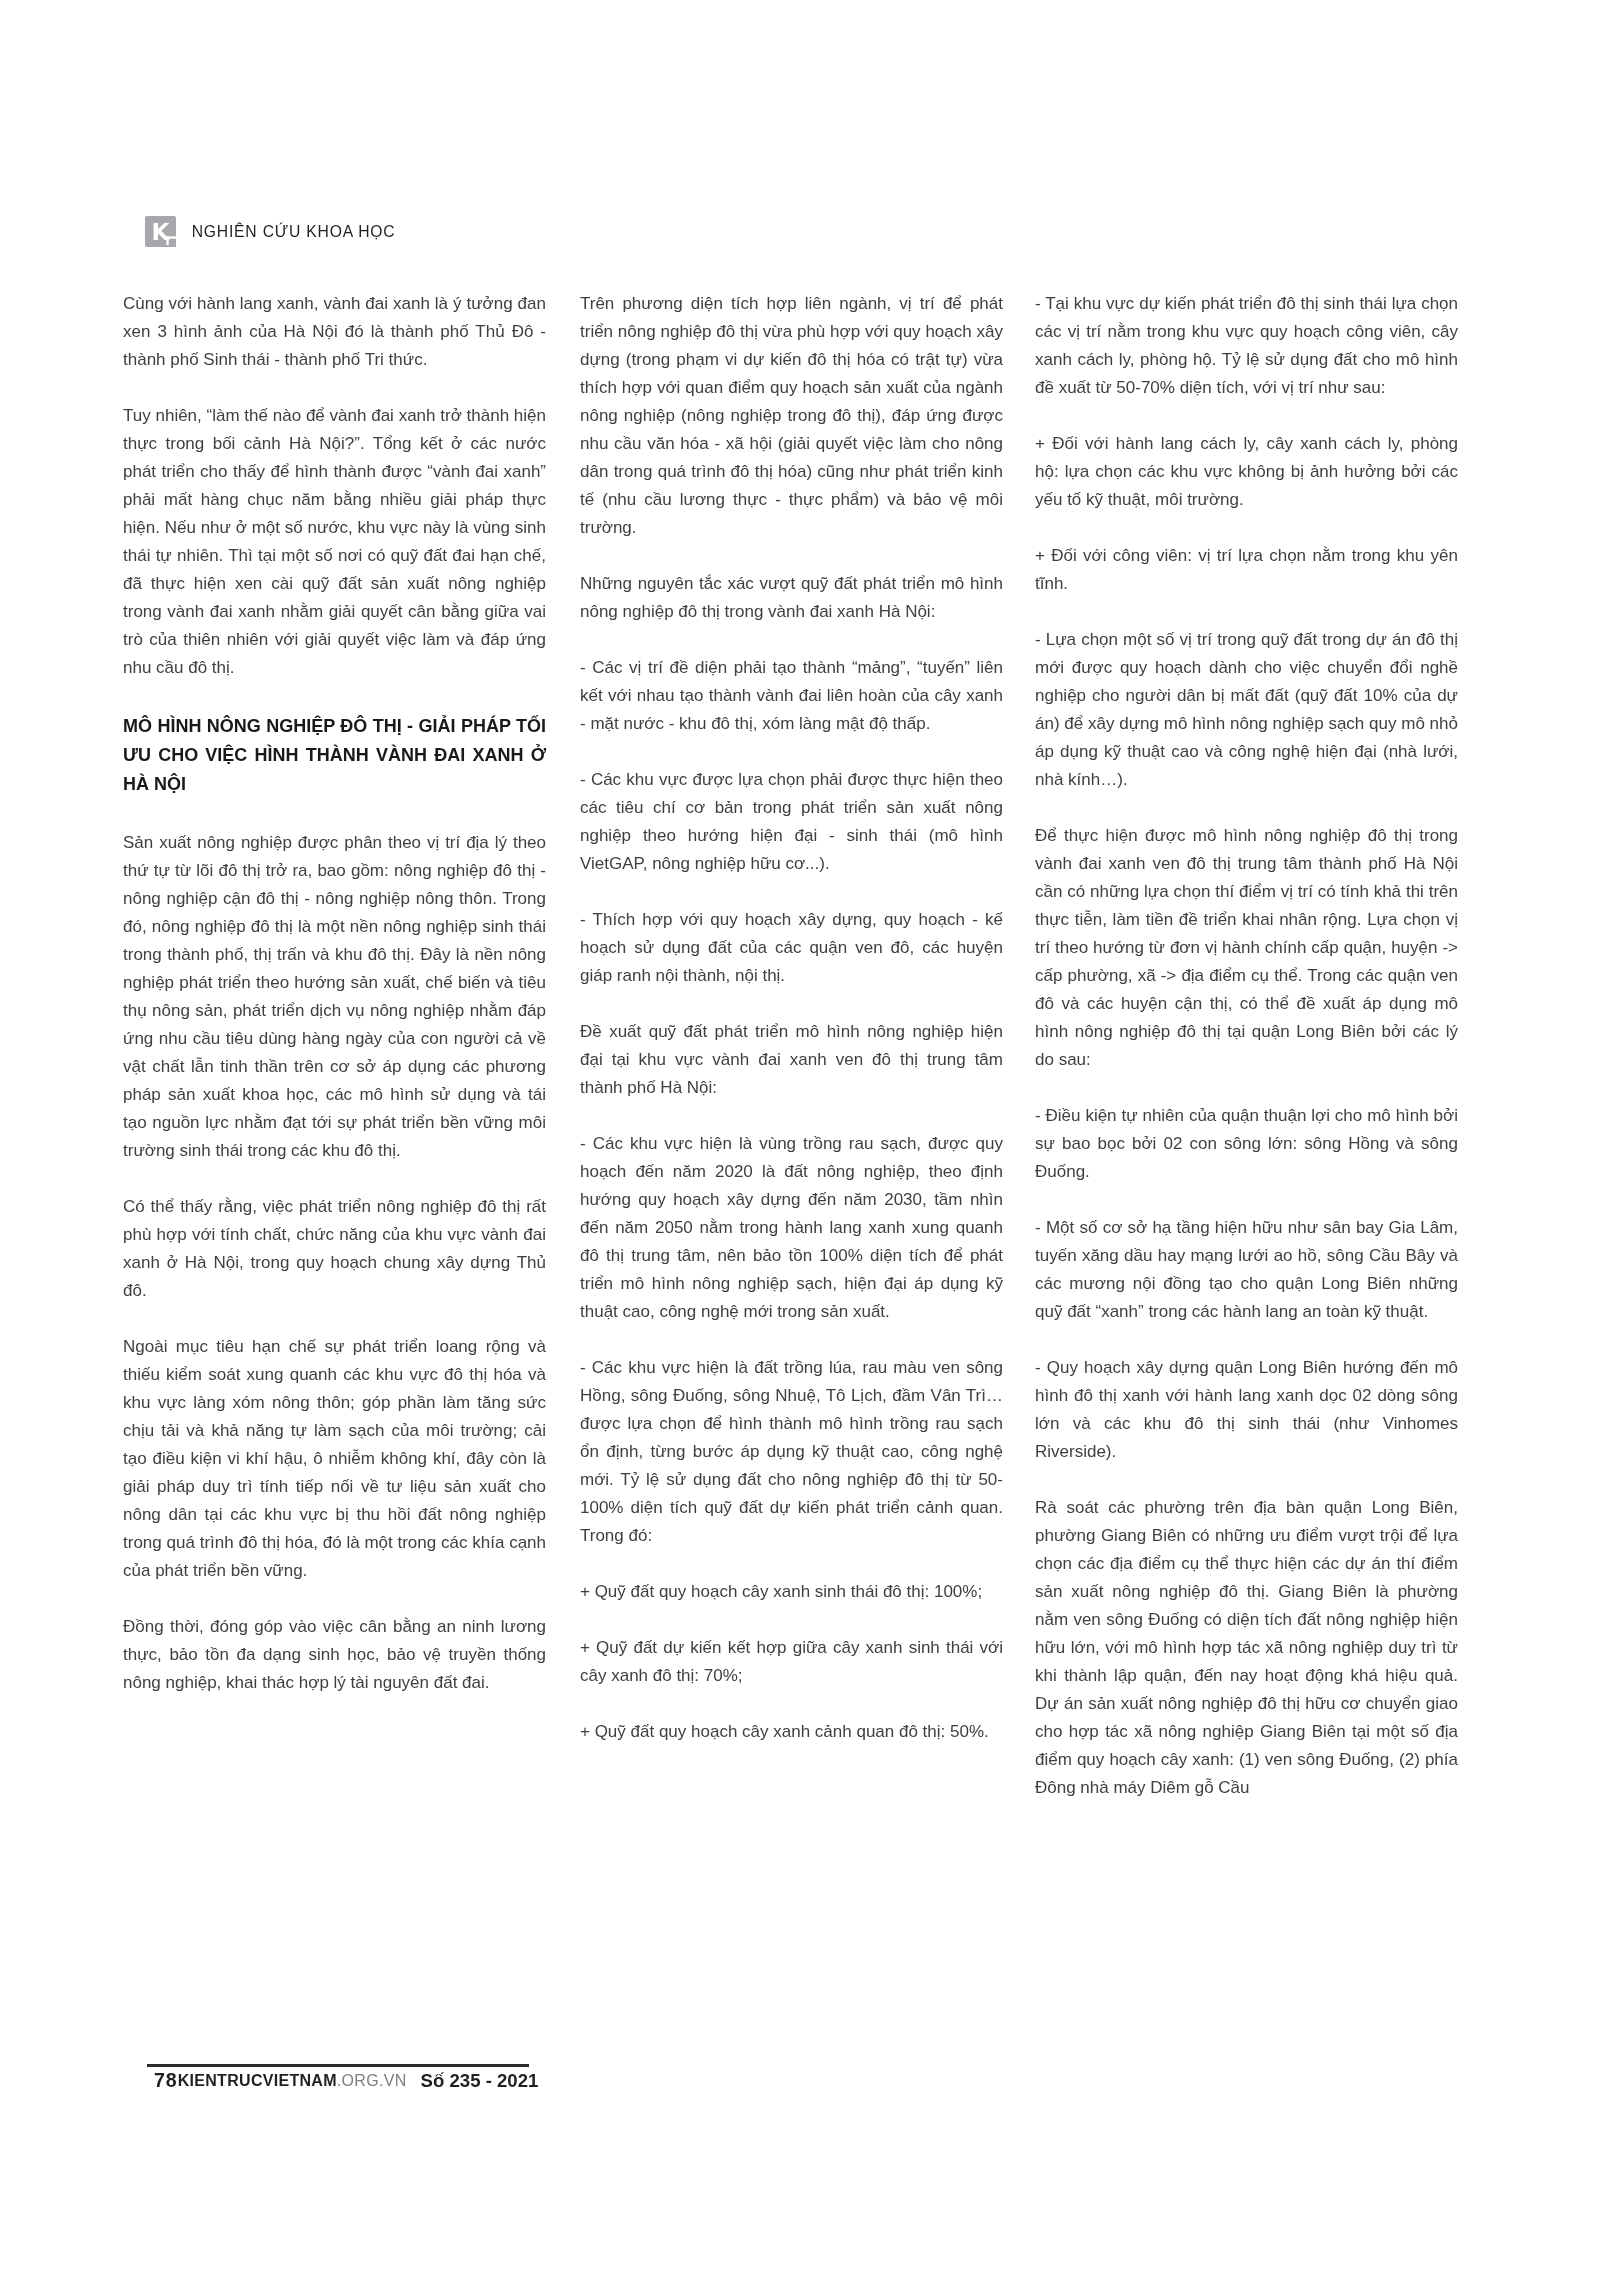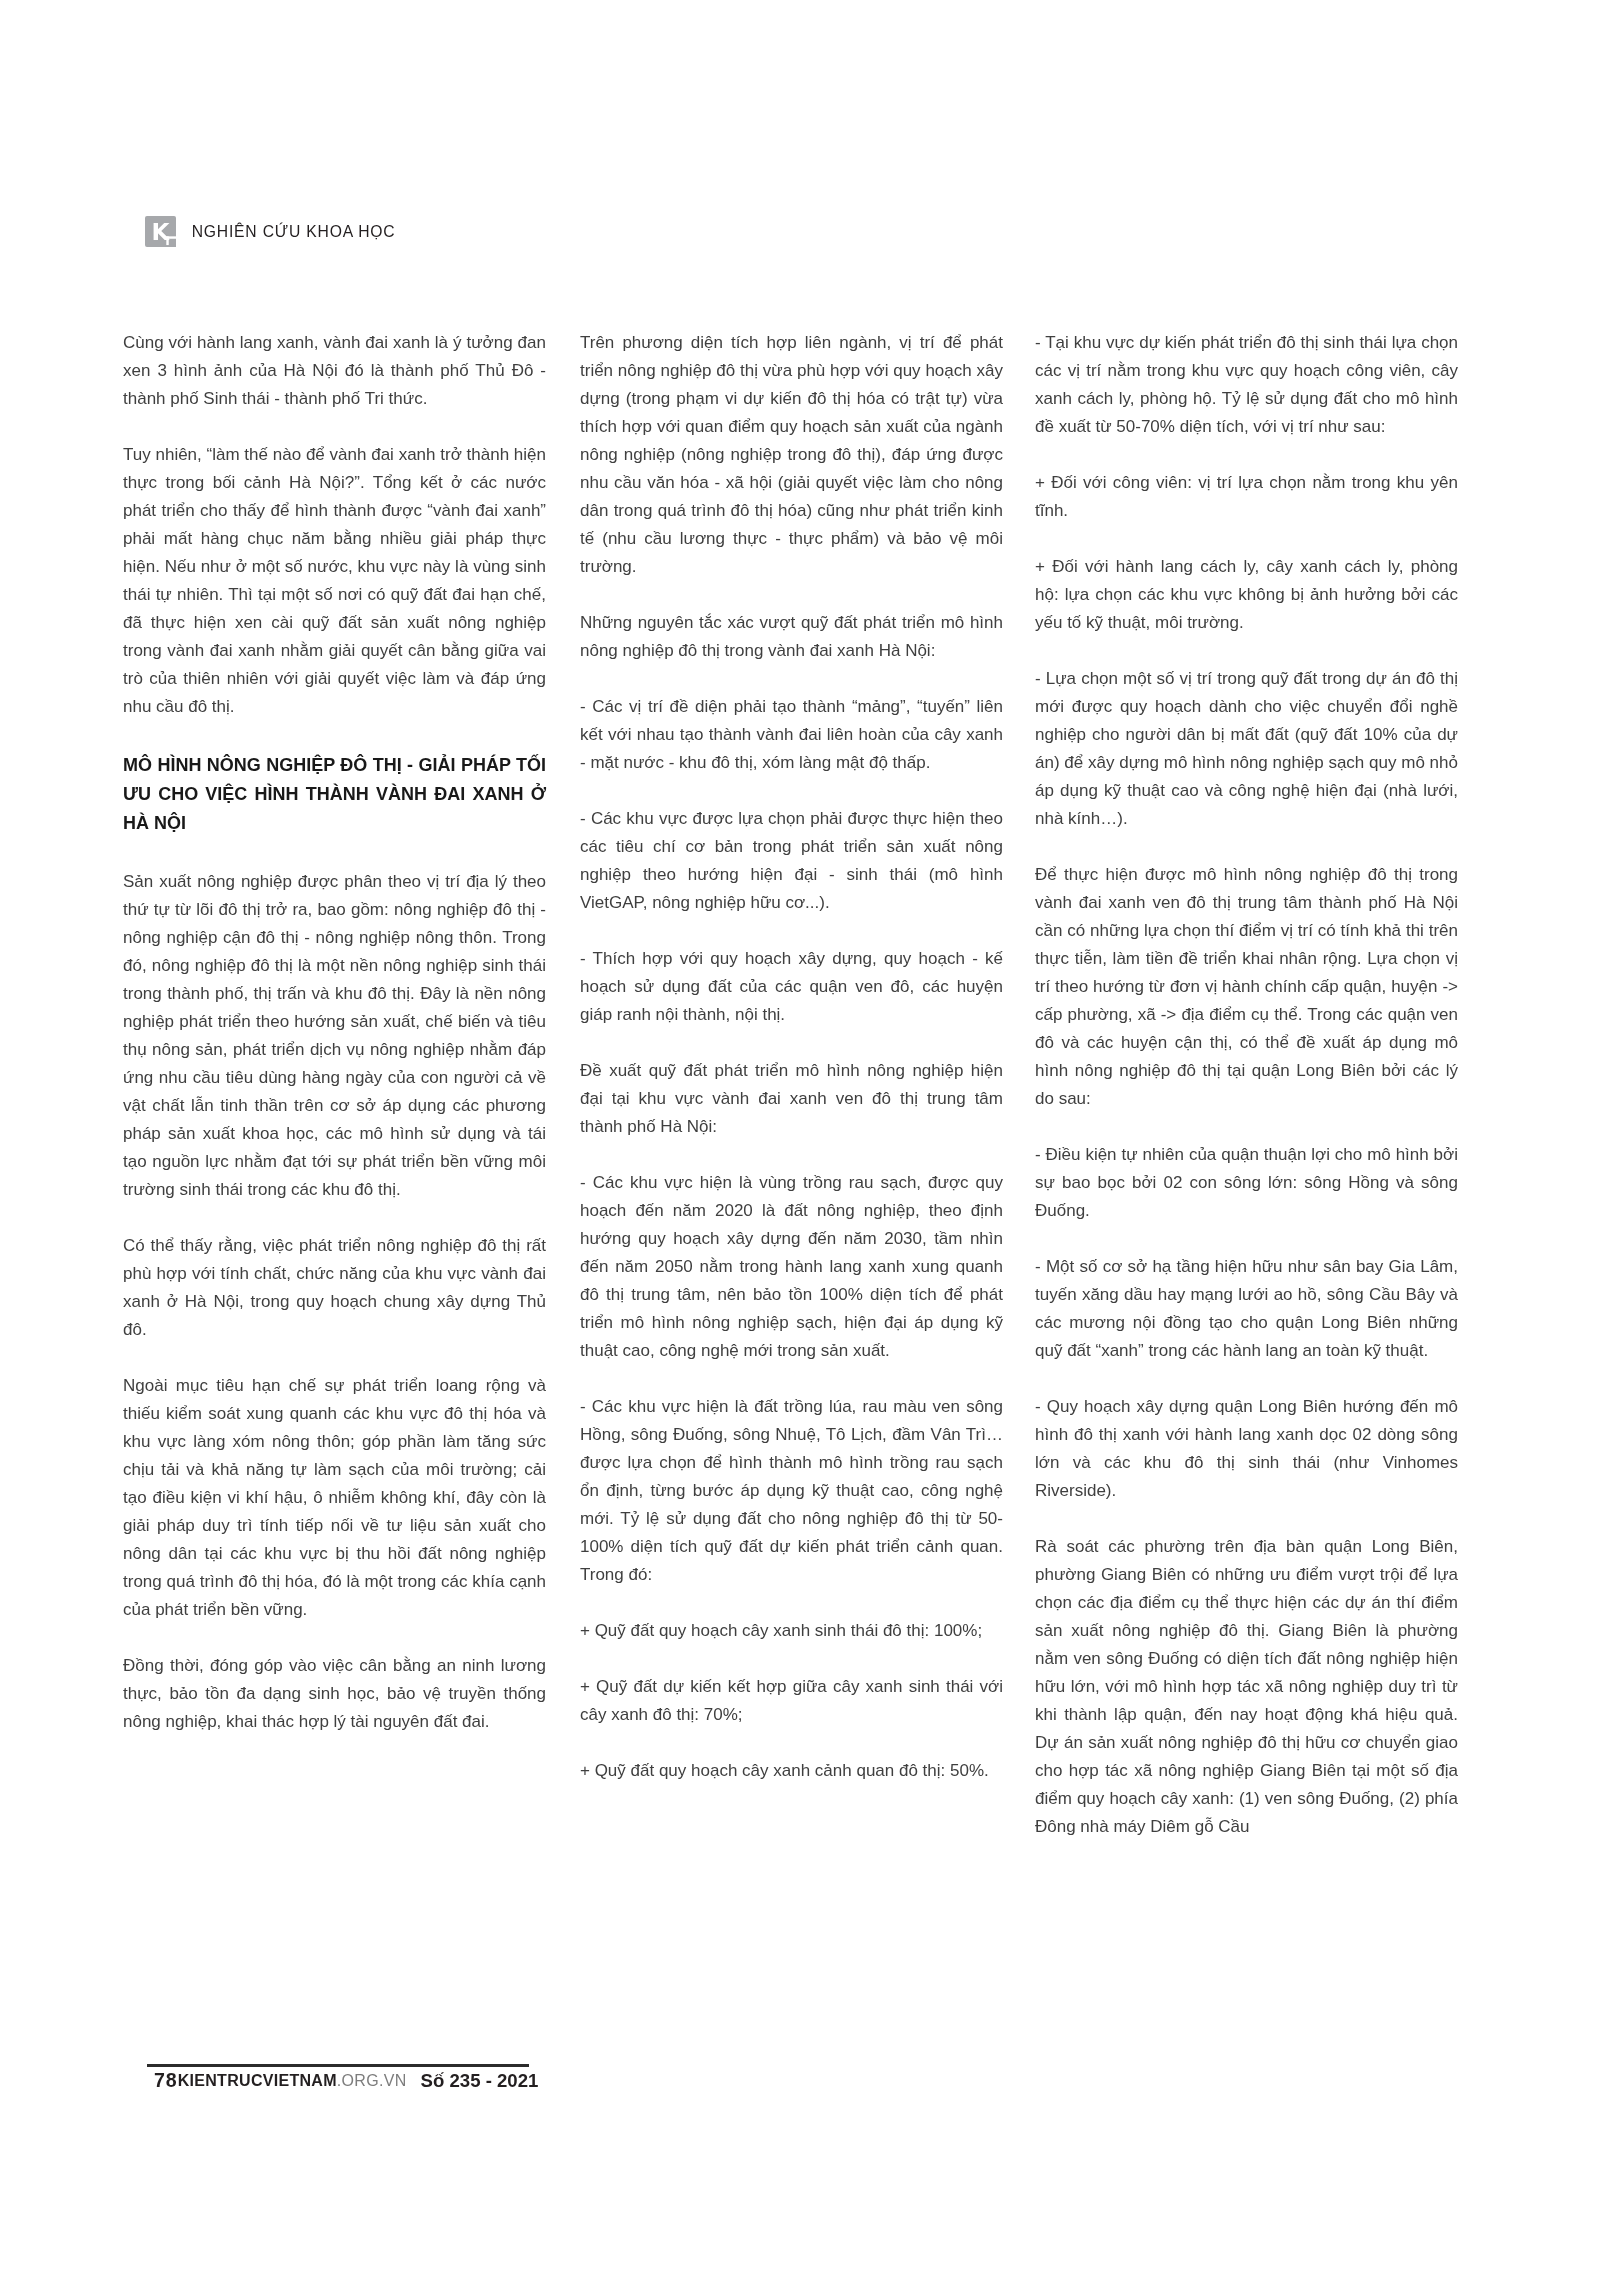--- a/index.html
+++ b/index.html
@@ -19,21 +19,20 @@
   .logo-box{width:31px;height:31px;display:inline-block;}
   .header-title{
     font-size:15.7px;font-weight:normal;color:#231f20;
     letter-spacing:0.8px;
   }
   
   .col{
     position:absolute;top:290px;width:423px;
     font-size:17px;line-height:28px;
     text-align:justify;
-    margin-top:39px;
   }
   .col-1{left:123px;}
   .col-2{left:580px;}
   .col-3{left:1035px;}
   .col p{margin:0 0 28px 0;}
   .col p:last-child{margin-bottom:0;}
   .col h2{
     font-size:18px;line-height:29px;font-weight:bold;
     color:#191919;margin:30px 0 30px 0;
     text-align:justify;
@@ -99,22 +98,22 @@
     <p>Đề xuất quỹ đất phát triển mô hình nông nghiệp hiện đại tại khu vực vành đai xanh ven đô thị trung tâm thành phố Hà Nội:</p>
     <p>- Các khu vực hiện là vùng trồng rau sạch, được quy hoạch đến năm 2020 là đất nông nghiệp, theo định hướng quy hoạch xây dựng đến năm 2030, tầm nhìn đến năm 2050 nằm trong hành lang xanh xung quanh đô thị trung tâm, nên bảo tồn 100% diện tích để phát triển mô hình nông nghiệp sạch, hiện đại áp dụng kỹ thuật cao, công nghệ mới trong sản xuất.</p>
     <p>- Các khu vực hiện là đất trồng lúa, rau màu ven sông Hồng, sông Đuống, sông Nhuệ, Tô Lịch, đầm Vân Trì… được lựa chọn để hình thành mô hình trồng rau sạch ổn định, từng bước áp dụng kỹ thuật cao, công nghệ mới. Tỷ lệ sử dụng đất cho nông nghiệp đô thị từ 50-100% diện tích quỹ đất dự kiến phát triển cảnh quan. Trong đó:</p>
     <p>+ Quỹ đất quy hoạch cây xanh sinh thái đô thị: 100%;</p>
     <p>+ Quỹ đất dự kiến kết hợp giữa cây xanh sinh thái với cây xanh đô thị: 70%;</p>
     <p>+ Quỹ đất quy hoạch cây xanh cảnh quan đô thị: 50%.</p>
   </section>
 
   <section class="col col-3">
     <p>- Tại khu vực dự kiến phát triển đô thị sinh thái lựa chọn các vị trí nằm trong khu vực quy hoạch công viên, cây xanh cách ly, phòng hộ. Tỷ lệ sử dụng đất cho mô hình đề xuất từ 50-70% diện tích, với vị trí như sau:</p>
+    <p>+ Đối với hành lang cách ly, cây xanh cách ly, phòng hộ: lựa chọn các khu vực không bị ảnh hưởng bởi các yếu tố kỹ thuật, môi trường.</p>
     <p>+ Đối với công viên: vị trí lựa chọn nằm trong khu yên tĩnh.</p>
-    <p>+ Đối với hành lang cách ly, cây xanh cách ly, phòng hộ: lựa chọn các khu vực không bị ảnh hưởng bởi các yếu tố kỹ thuật, môi trường.</p>
     <p>- Lựa chọn một số vị trí trong quỹ đất trong dự án đô thị mới được quy hoạch dành cho việc chuyển đổi nghề nghiệp cho người dân bị mất đất (quỹ đất 10% của dự án) để xây dựng mô hình nông nghiệp sạch quy mô nhỏ áp dụng kỹ thuật cao và công nghệ hiện đại (nhà lưới, nhà kính…).</p>
     <p>Để thực hiện được mô hình nông nghiệp đô thị trong vành đai xanh ven đô thị trung tâm thành phố Hà Nội cần có những lựa chọn thí điểm vị trí có tính khả thi trên thực tiễn, làm tiền đề triển khai nhân rộng. Lựa chọn vị trí theo hướng từ đơn vị hành chính cấp quận, huyện -&gt; cấp phường, xã -&gt; địa điểm cụ thể. Trong các quận ven đô và các huyện cận thị, có thể đề xuất áp dụng mô hình nông nghiệp đô thị tại quận Long Biên bởi các lý do sau:</p>
     <p>- Điều kiện tự nhiên của quận thuận lợi cho mô hình bởi sự bao bọc bởi 02 con sông lớn: sông Hồng và sông Đuống.</p>
     <p>- Một số cơ sở hạ tầng hiện hữu như sân bay Gia Lâm, tuyến xăng dầu hay mạng lưới ao hồ, sông Cầu Bây và các mương nội đồng tạo cho quận Long Biên những quỹ đất “xanh” trong các hành lang an toàn kỹ thuật.</p>
     <p>- Quy hoạch xây dựng quận Long Biên hướng đến mô hình đô thị xanh với hành lang xanh dọc 02 dòng sông lớn và các khu đô thị sinh thái (như Vinhomes Riverside).</p>
     <p>Rà soát các phường trên địa bàn quận Long Biên, phường Giang Biên có những ưu điểm vượt trội để lựa chọn các địa điểm cụ thể thực hiện các dự án thí điểm sản xuất nông nghiệp đô thị. Giang Biên là phường nằm ven sông Đuống có diện tích đất nông nghiệp hiện hữu lớn, với mô hình hợp tác xã nông nghiệp duy trì từ khi thành lập quận, đến nay hoạt động khá hiệu quả. Dự án sản xuất nông nghiệp đô thị hữu cơ chuyển giao cho hợp tác xã nông nghiệp Giang Biên tại một số địa điểm quy hoạch cây xanh: (1) ven sông Đuống, (2) phía Đông nhà máy Diêm gỗ Cầu</p>
   </section>
 
   <footer class="page-footer">
     <div class="footer-rule"></div>

